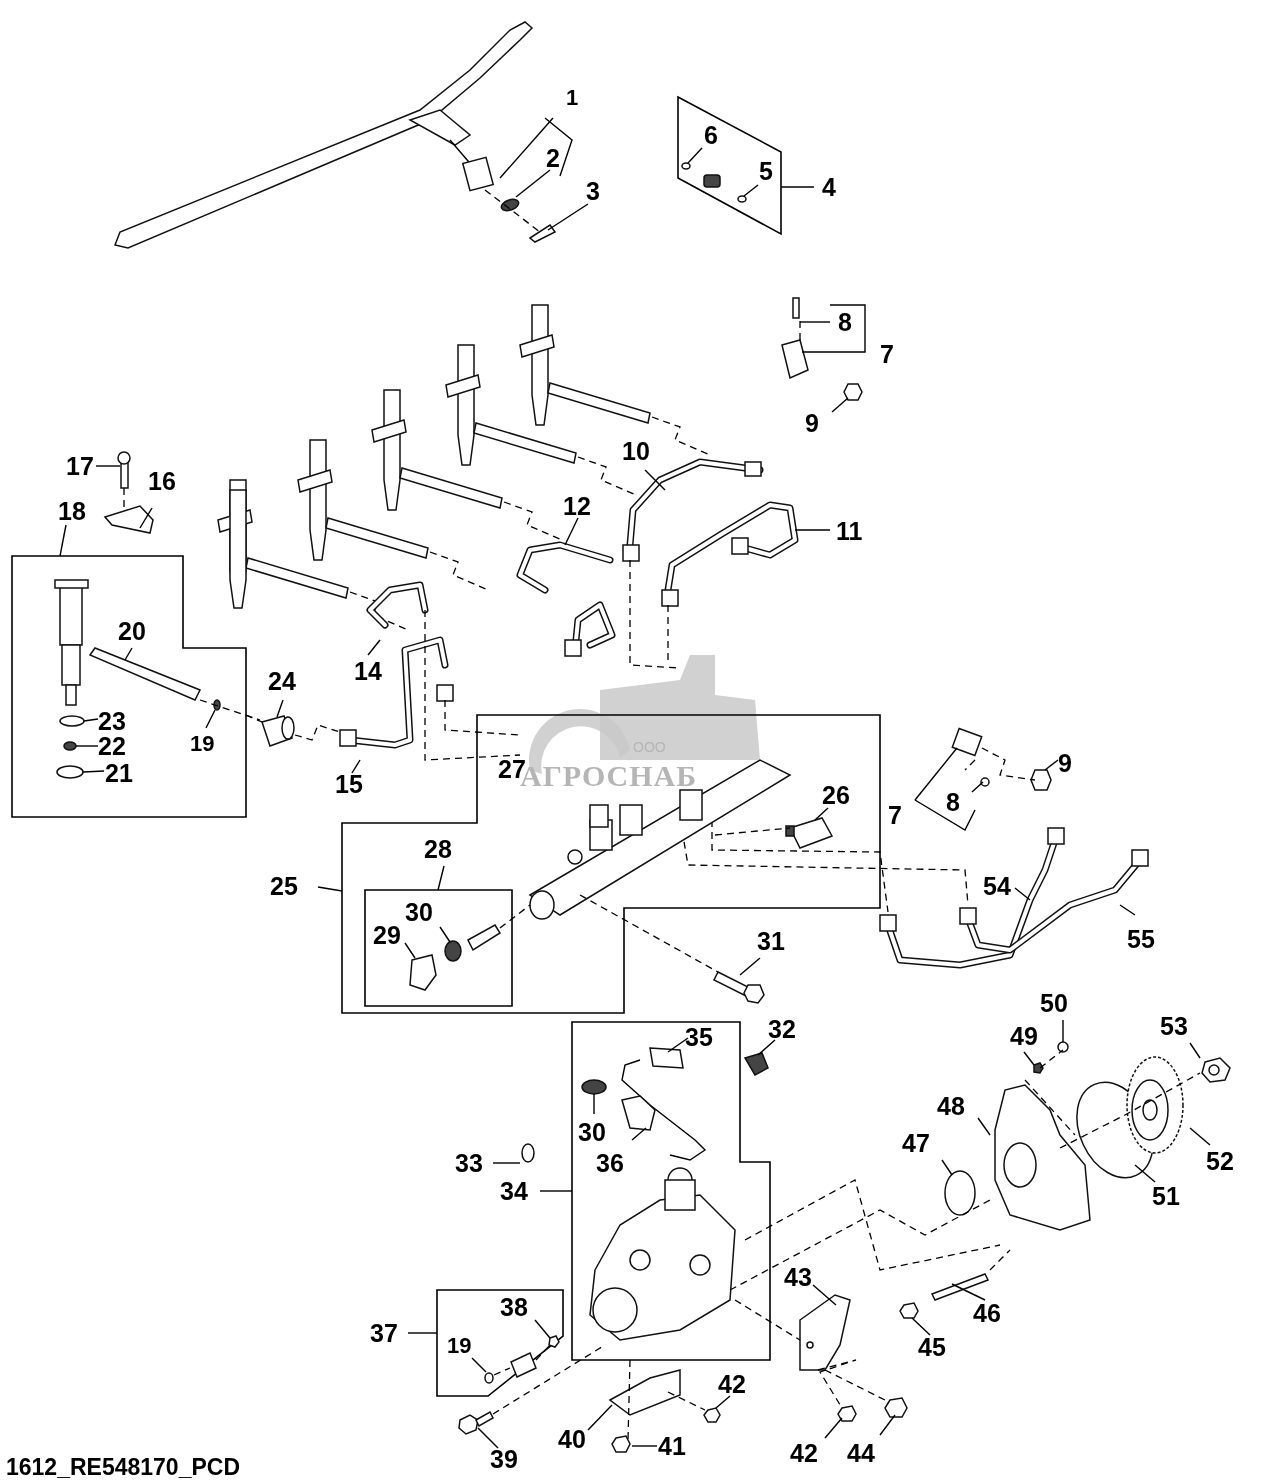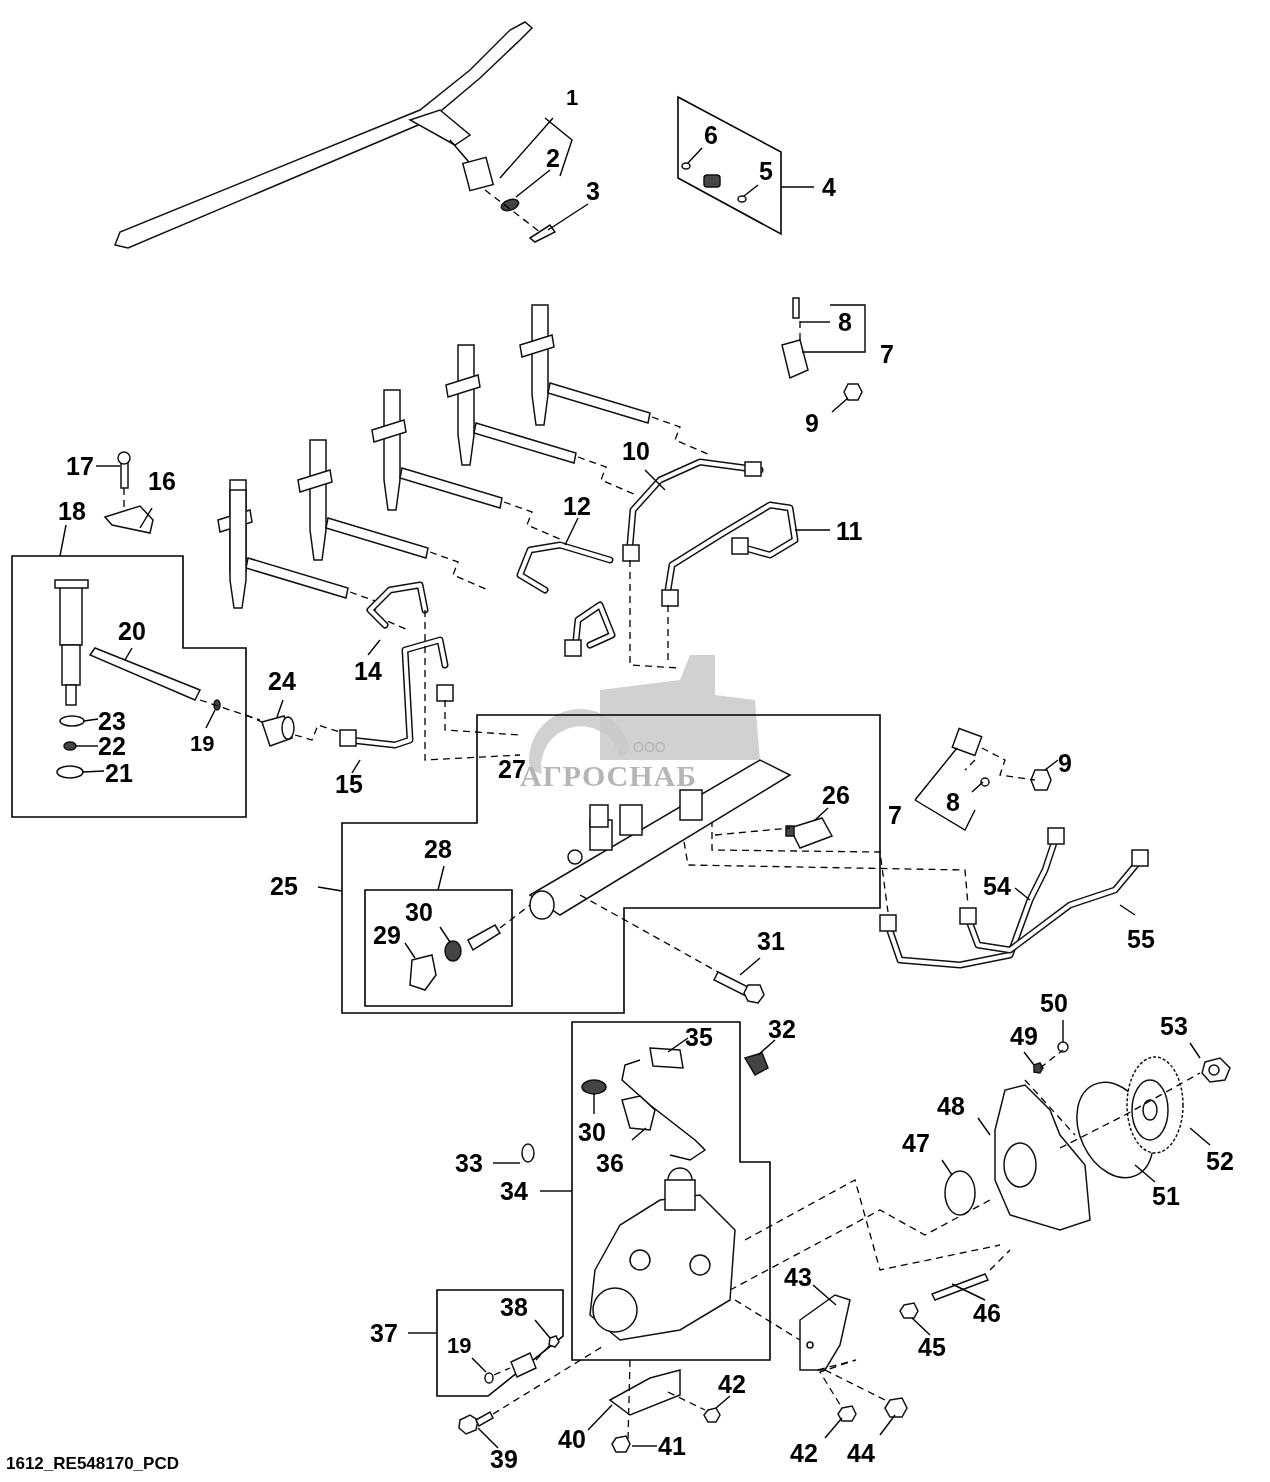--- a/index.html
+++ b/index.html
@@ -10,21 +10,21 @@
   .leader { stroke: #000; stroke-width: 1.4; fill: none; }
   .box { stroke: #000; stroke-width: 1.6; fill: none; }
   .dash { stroke: #000; stroke-width: 1.3; fill: none; stroke-dasharray: 7 5; }
   .part { stroke: #111; stroke-width: 1.5; fill: #fff; }
   .part-dark { stroke: #111; stroke-width: 1.5; fill: #444; }
   .pipe { stroke: #111; stroke-width: 7; fill: none; stroke-linecap: round; stroke-linejoin: round; }
   .pipe-in { stroke: #fff; stroke-width: 4; fill: none; stroke-linecap: round; stroke-linejoin: round; }
   .wm { fill: #c9c9c9; opacity: 0.85; }
   .wm-text { font-family: "Liberation Serif", serif; font-size: 30px; fill: #b5b5b5; font-weight: bold; letter-spacing: 1px; }
   .wm-small { font-family: "Liberation Sans", sans-serif; font-size: 14px; fill: #b5b5b5; }
-  #footer-code { position: absolute; left: 6px; top: 1454px; font-family: "Liberation Sans", sans-serif; font-weight: bold; font-size: 17px; color: #000; }
+  #footer-code { position: absolute; left: 6px; top: 1454px; font-family: "Liberation Sans", sans-serif; font-weight: bold; font-size: 23px; color: #000; }
 </style>
 </head>
 <body>
 
 <svg id="diagram" viewBox="0 0 1270 1482" xmlns="http://www.w3.org/2000/svg">
 
   <g>
     <path class="wm" d="M530,770 a50,50 0 0 1 100,-20 l-10,8 a38,38 0 0 0 -78,16 z"></path>
     <path class="wm" d="M600,690 l80,-10 l10,-25 l25,0 l0,40 l40,5 l5,60 l-160,0 z"></path>
     <text class="wm-small" x="633" y="752">ООО</text>

